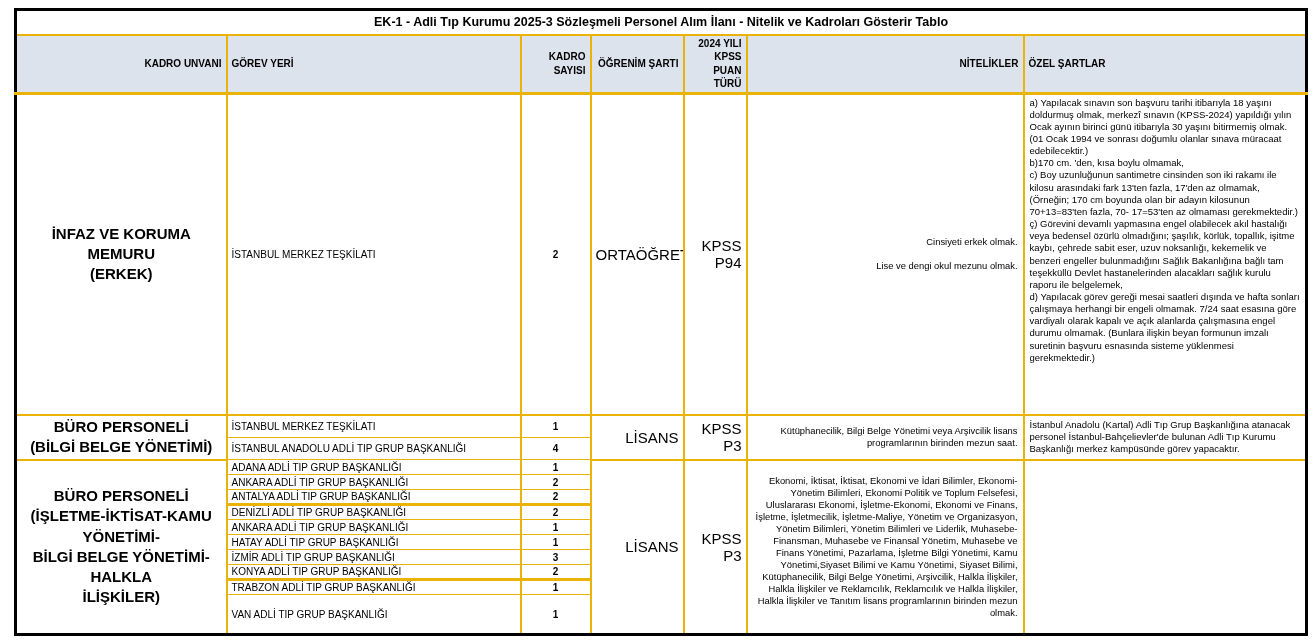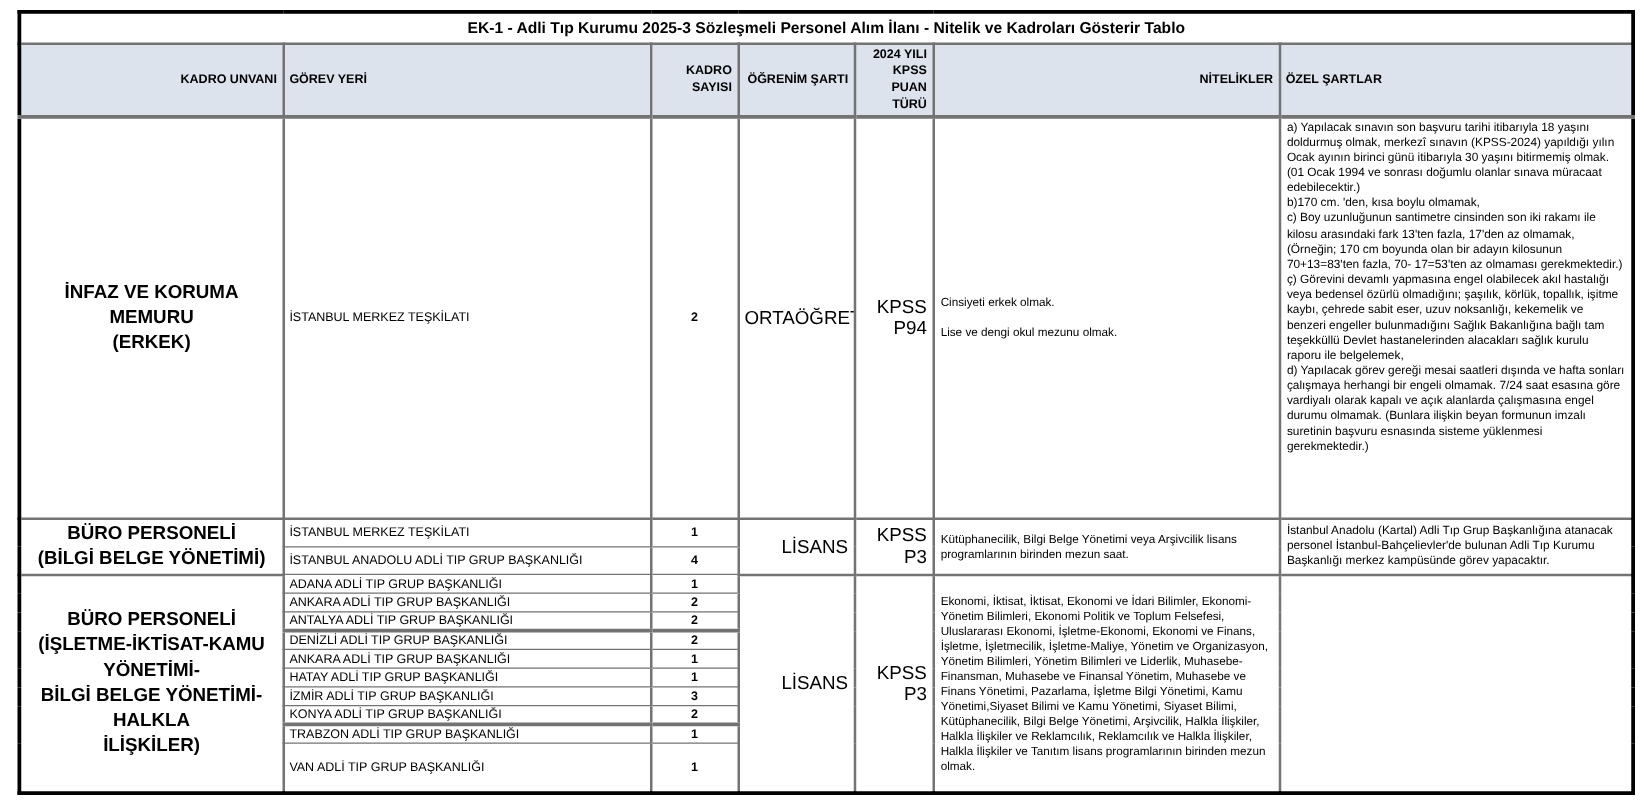--- a/index.html
+++ b/index.html
@@ -13,21 +13,21 @@
   }
   .page { position: relative; width: 1315px; height: 643px; }
   table.ek1 {
     position: absolute; left: 14px; top: 8px;
     width: 1291px;
     border-collapse: collapse;
     table-layout: fixed;
     border: 3px solid #000;
   }
   td, th {
-    border: 2px solid #737373;
+    border: 2px solid #eab308;
     padding: 1px 4px;
     overflow: hidden;
     vertical-align: middle;
   }
   .title-cell {
     height: 25px;
     text-align: center;
     font-weight: bold;
     font-size: 12.5px;
     background: #ffffff;
@@ -47,21 +47,21 @@
     text-align: center;
     font-size: 15px;
     white-space: pre-line;
     line-height: 1.35;
   }
   .gorev { font-size: 10px; text-align: left; padding: 0 4px; }
   .sayi  { font-size: 10px; font-weight: bold; text-align: center; padding: 0 2px; }
   .ogrenim, .kpss { font-size: 15px; text-align: right; }
   .nitelik {
     font-size: 9.4px;
-    text-align: left;
+    text-align: right;
     white-space: pre-line;
     line-height: 1.28;
     padding: 2px 5px;
   }
   .ozel {
     font-size: 9.5px;
     text-align: left;
     white-space: pre-line;
     line-height: 1.28;
     padding: 2px 5px;

